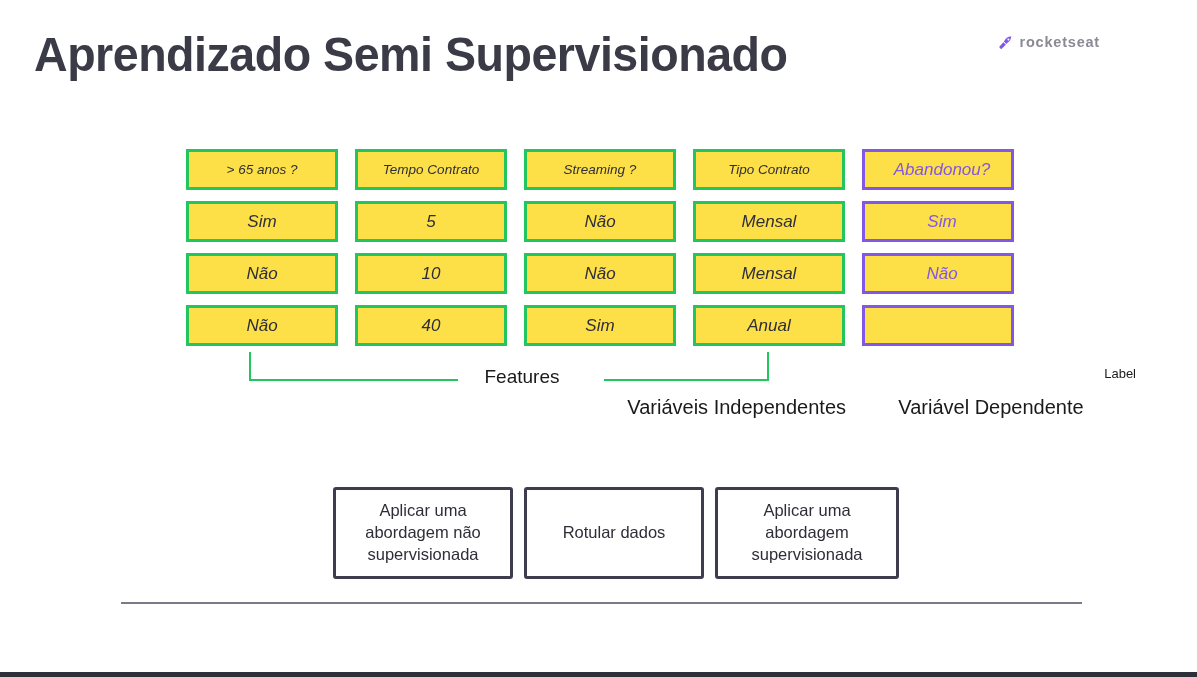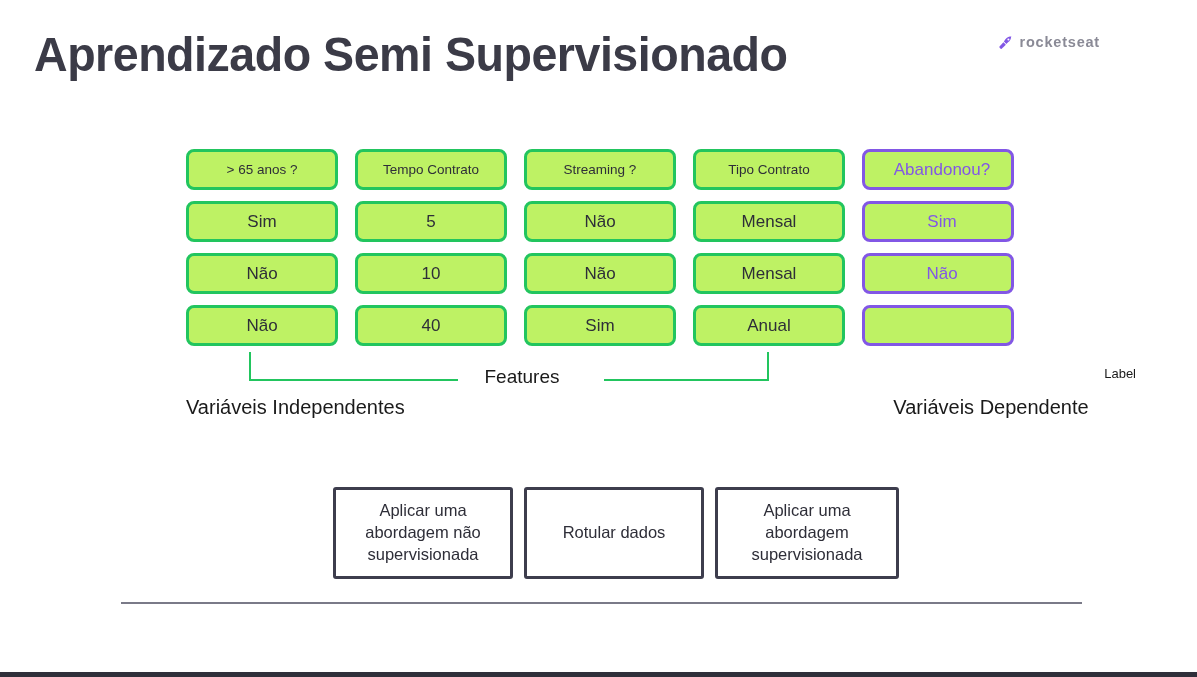--- a/index.html
+++ b/index.html
@@ -60,29 +60,30 @@
     left: 186px;
     top: 149px;
     display: grid;
     grid-template-columns: repeat(5, 152px);
     grid-template-rows: repeat(4, 41px);
     column-gap: 17px;
     row-gap: 11px;
   }
   .cell {
     border: 3px solid #22c55e;
-    border-radius: 8px;
-    background: #bef264;
+    border-radius: 0;
+    background: #fde047;
     display: flex;
     align-items: center;
     justify-content: center;
     box-sizing: border-box;
     font-size: 17px;
     color: #2e2e38;
     line-height: 1;
+    font-style: italic;
   }
   .cell.header {
     font-size: 13.5px;
     color: #2e2e38;
   }
   .cell.label-col {
     border-color: #8257e5;
     color: #8257e5;
     padding-left: 8px;
   }
@@ -111,21 +112,21 @@
     width: 660px;
     text-align: center;
     font-size: 19px;
     color: #1a1a1a;
   }
   #features-sub {
     position: absolute;
     left: 186px;
     top: 396px;
     width: 660px;
-    text-align: left;
+    text-align: right;
     font-size: 20px;
     color: #1a1a1a;
   }
 
   #label-caption {
     position: absolute;
     left: 846px;
     top: 366px;
     width: 290px;
     text-align: right;
@@ -231,21 +232,21 @@
 
   <svg id="features-bracket" viewBox="0 0 700 40">
     <path d="M64 0 L64 28 L272 28" fill="none" stroke="#22c55e" stroke-width="2"></path>
     <path d="M418 28 L582 28 L582 0" fill="none" stroke="#22c55e" stroke-width="2"></path>
   </svg>
 
   <div id="features-caption">Features</div>
   <div id="features-sub">Variáveis Independentes</div>
 
   <div id="label-caption">Label</div>
-  <div id="label-sub">Variáveis Dependente</div>
+  <div id="label-sub">Variável Dependente</div>
 
   <div id="steps">
     <div class="step-box w1">Aplicar uma abordagem não supervisionada</div>
     <div class="step-box w2">Rotular dados</div>
     <div class="step-box w3">Aplicar uma abordagem supervisionada</div>
   </div>
 
   <div id="footer-divider"></div>
   <div id="bottom-bar"></div>
 

